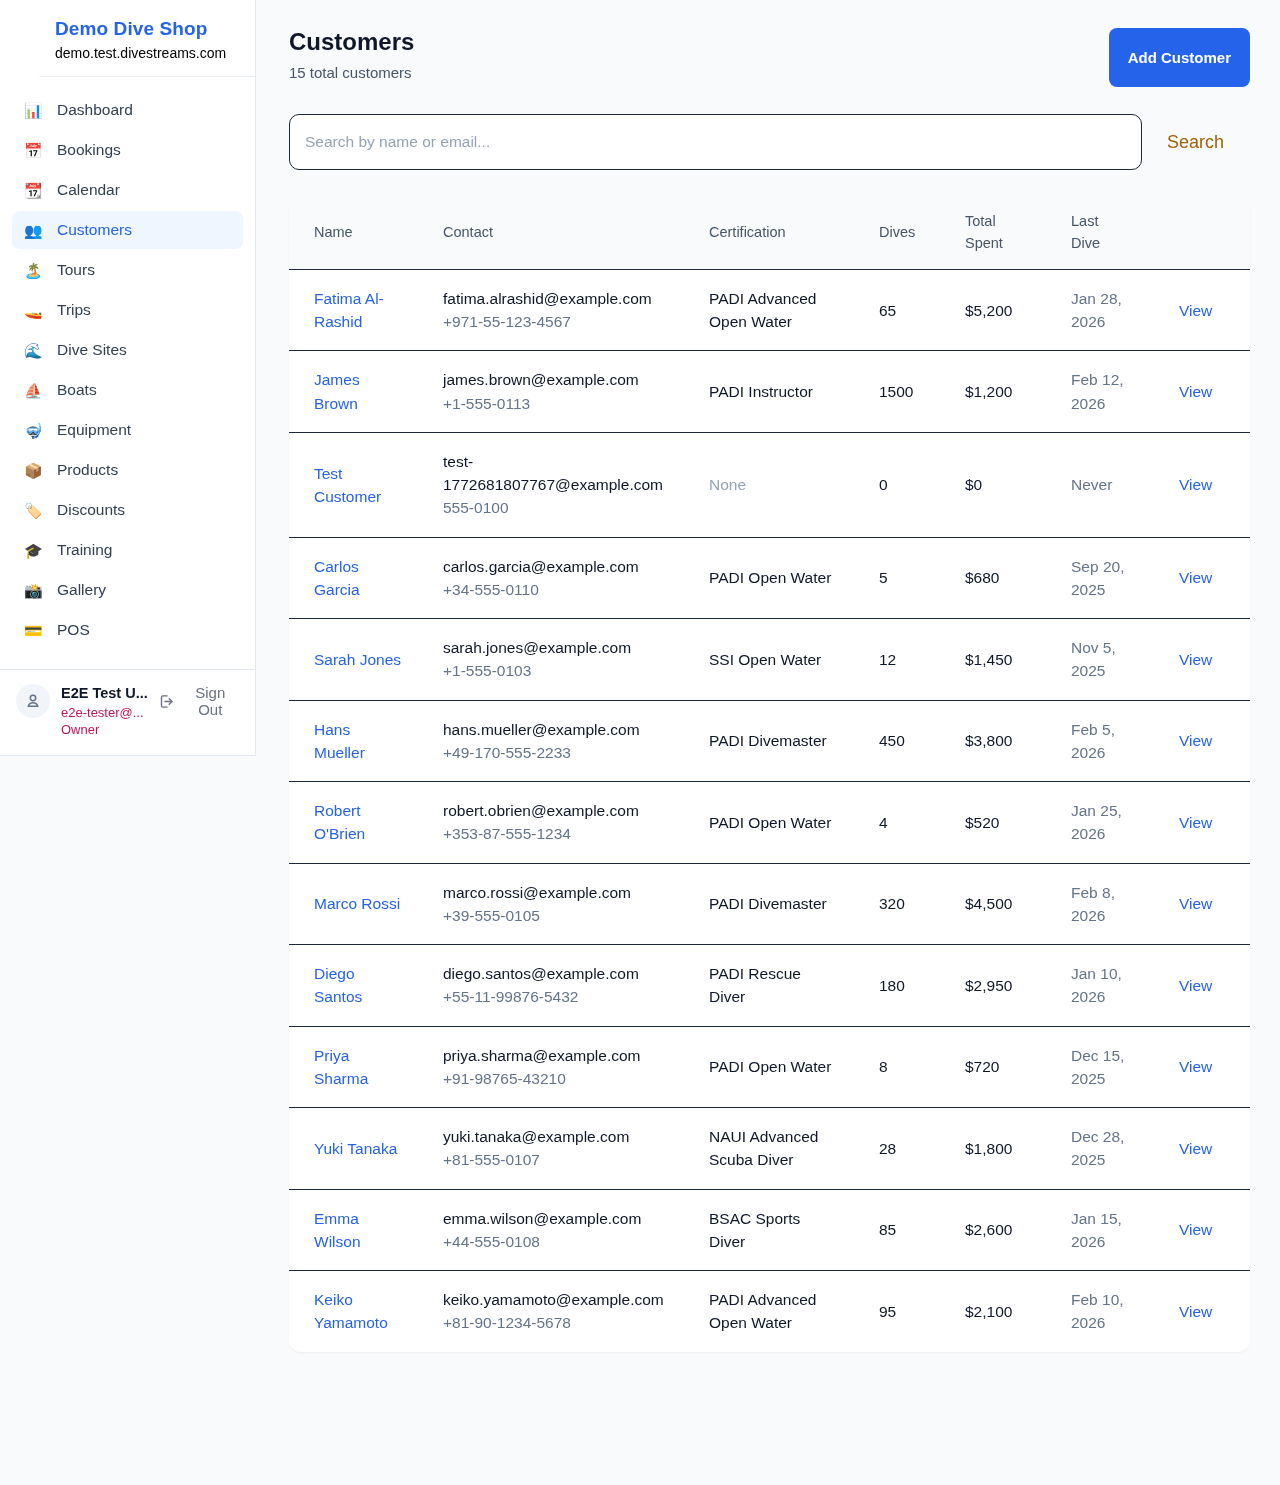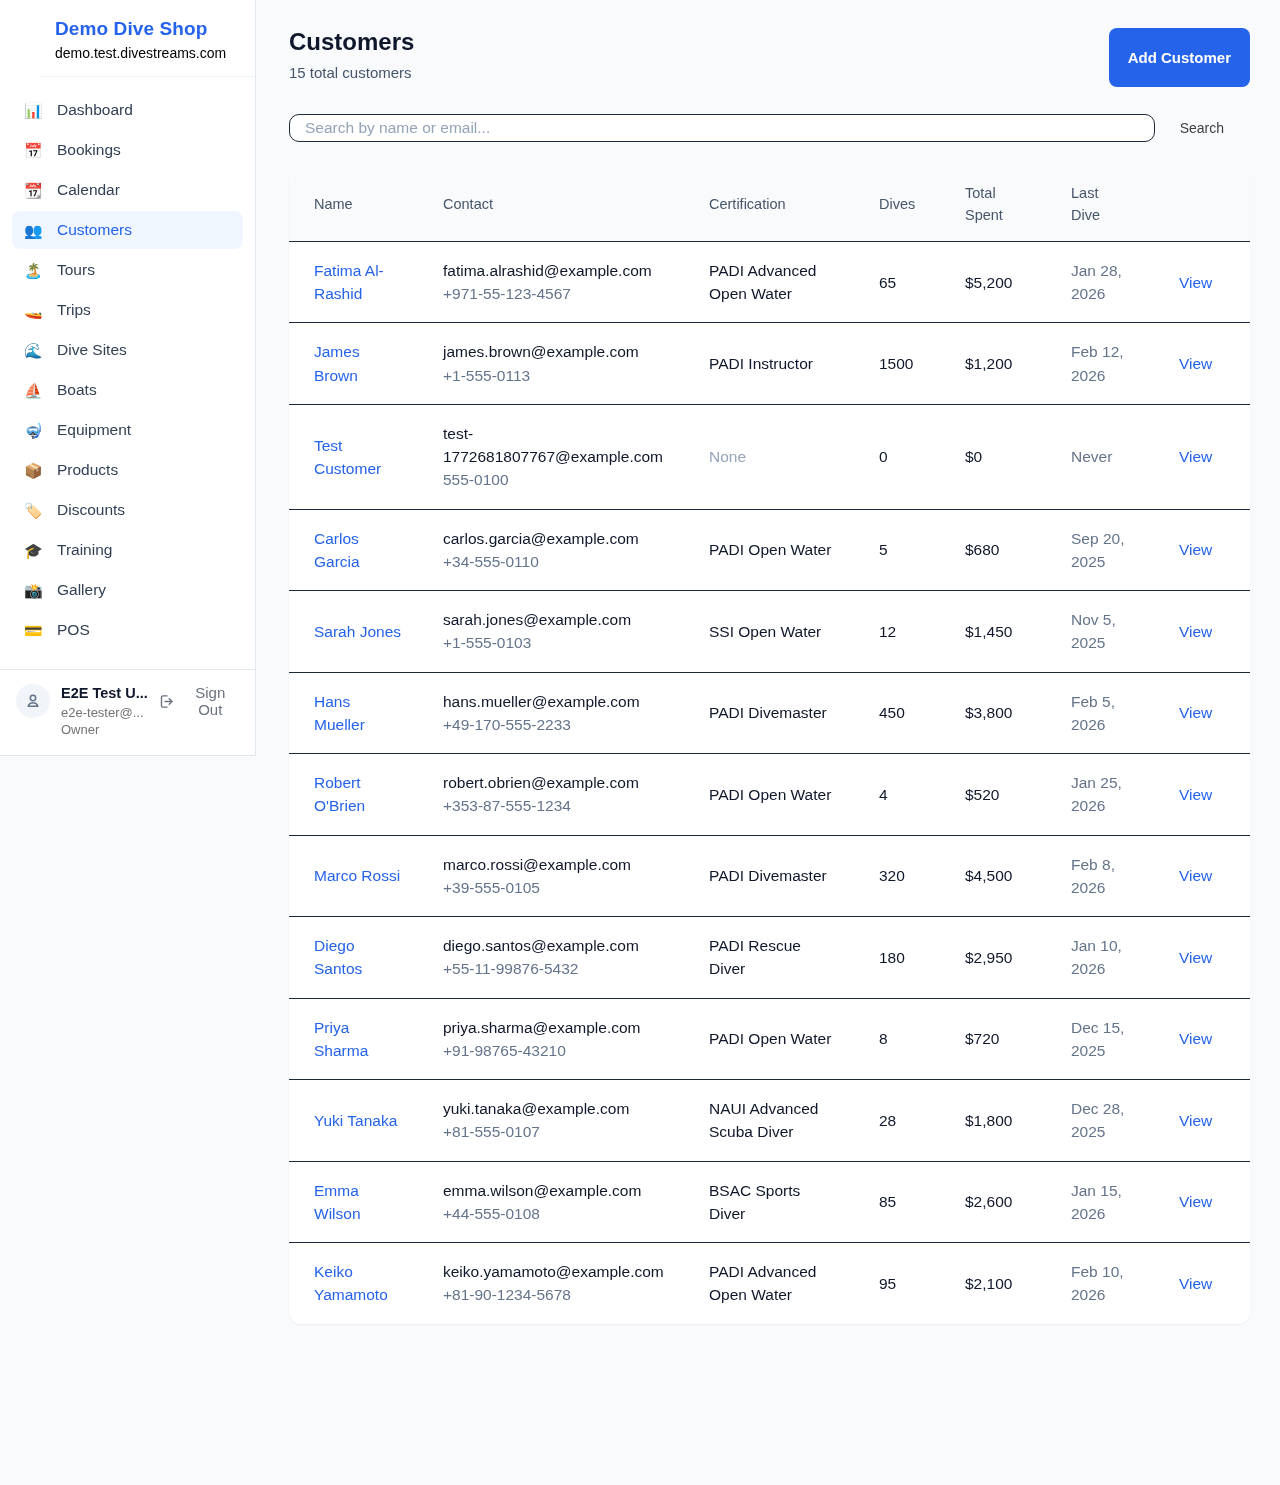--- a/index.html
+++ b/index.html
@@ -40,50 +40,50 @@
     padding:14px 16px 16px;
     display:flex; align-items:flex-start; gap:11px;
   }
   .avatar {
     width:34px; height:34px; flex:0 0 34px;
     background:#f1f5f9; border-radius:50%;
     display:flex; align-items:center; justify-content:center;
   }
   .user-info { line-height:1.35; min-width:0; }
   .user-name { font-weight:700; font-size:14.5px; color:#0f172a; white-space:nowrap; }
-  .user-email, .user-role { font-size:13px; color:#737373; white-space:nowrap; }
+  .user-email, .user-role { font-size:13px; color:#be185d; white-space:nowrap; }
   .signout {
     margin-left:auto; display:flex; align-items:center; gap:7px;
     background:none; border:none; cursor:pointer;
     color:#6b7280; font-size:15px; font-family:inherit;
   }
 
   
   .main { flex:1; padding:28px 30px 40px 33px; min-width:0; }
   .page-header { display:flex; justify-content:space-between; align-items:flex-start; }
   .page-title { font-size:24px; font-weight:700; color:#0f172a; }
   .page-subtitle { margin-top:8px; font-size:15px; color:#475569; }
   .add-btn {
     background:#2563eb; color:#fff; border:none; cursor:pointer;
     border-radius:8px; padding:21px 19px;
     font-size:15px; font-weight:600; font-family:inherit;
   }
 
   .search-row { display:flex; align-items:center; margin-top:27px; }
   .search-input {
-    flex:1; height:28px;
+    flex:1; height:56px;
     border:1px solid #1e293b; border-radius:10px;
     background:#fff; padding:0 15px;
     font-size:15.5px; color:#0f172a; font-family:inherit;
     outline:none;
   }
   .search-input::placeholder { color:#94a3b8; }
   .search-btn {
     background:none; border:none; cursor:pointer;
-    font-size:14px; font-weight:500; color:#404040; font-family:inherit;
+    font-size:18px; font-weight:500; color:#a16207; font-family:inherit;
     padding:0 26px 0 25px;
   }
 
   
   .table-card {
     margin-top:26px;
     background:#fff;
     border-radius:12px;
     overflow:hidden;
     box-shadow:0 1px 2px rgba(15,23,42,.05);

